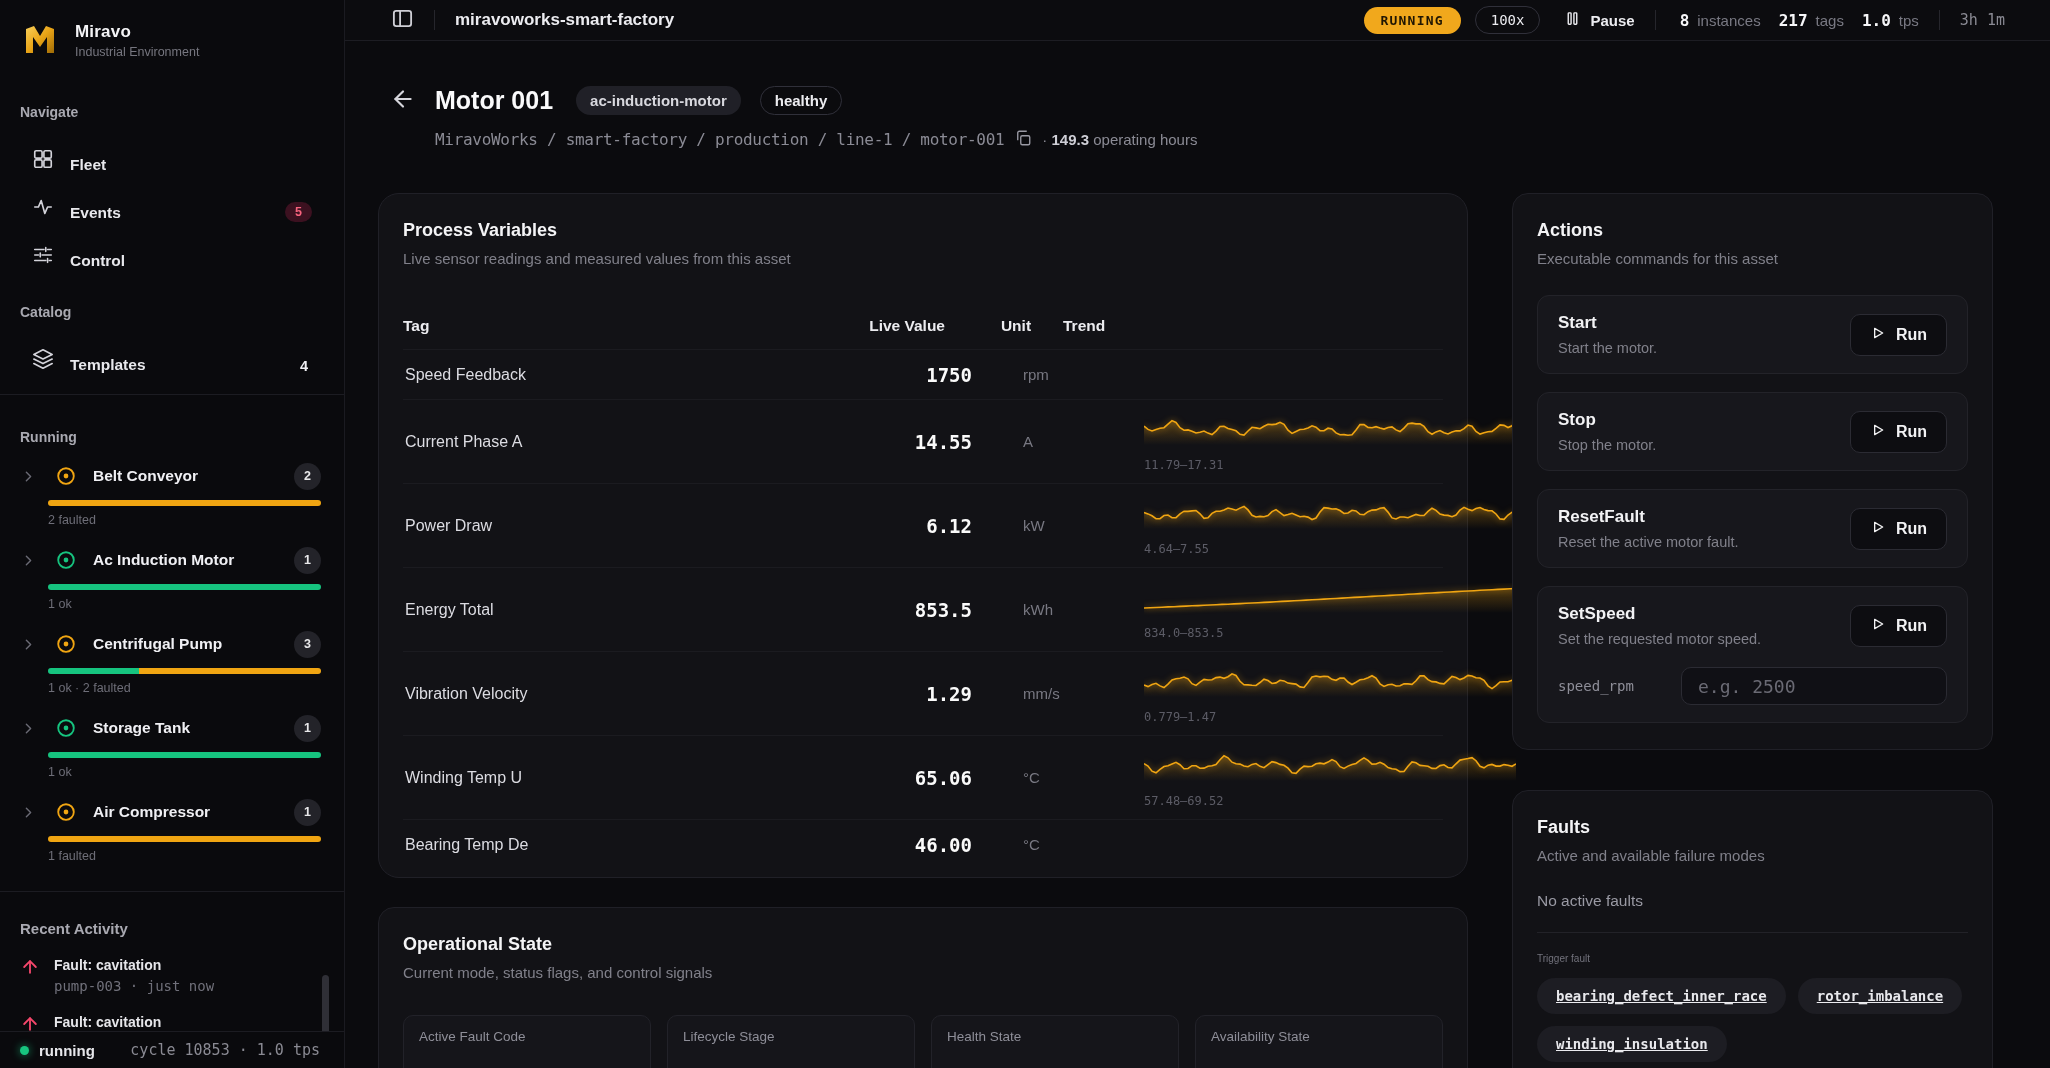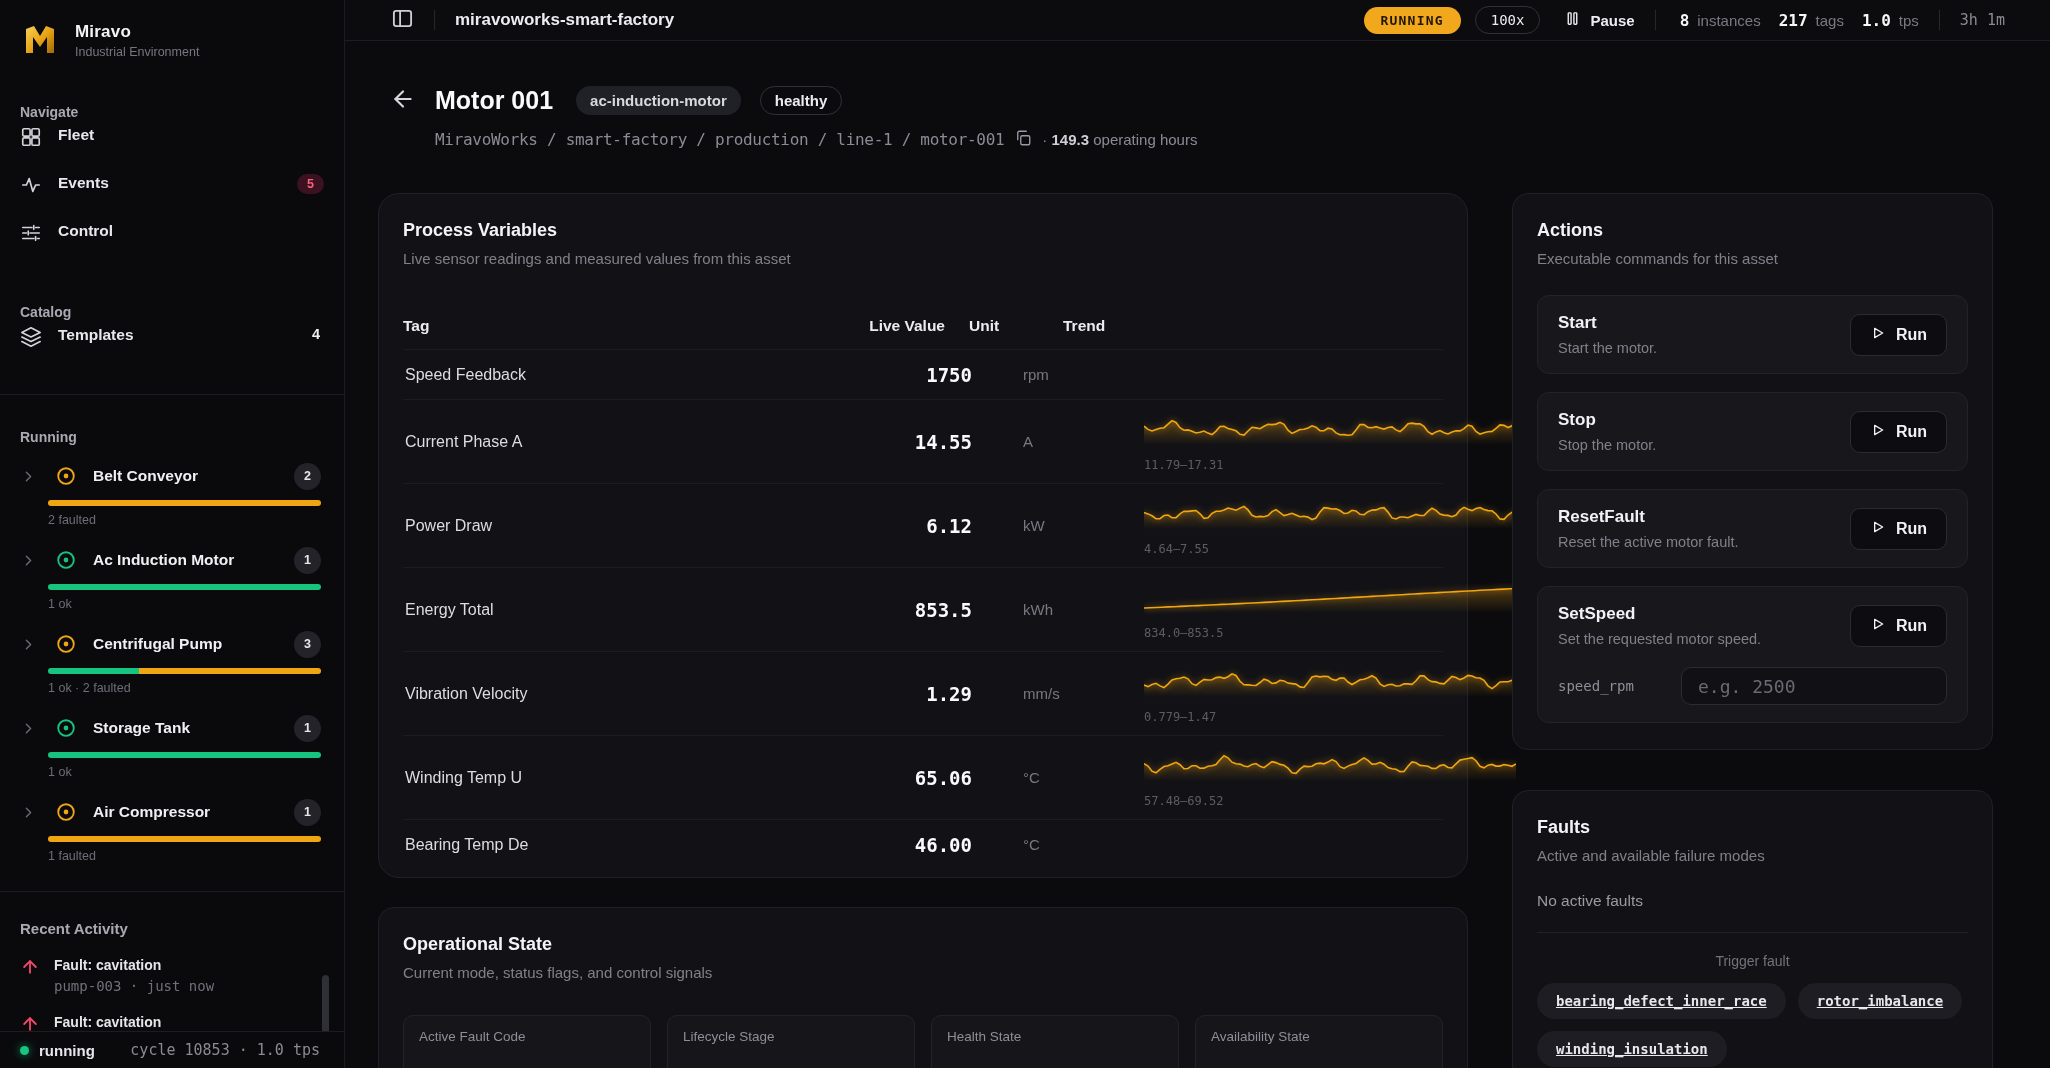--- a/index.html
+++ b/index.html
@@ -18,21 +18,21 @@
     border-right:1px solid #1b1b21; display:flex; flex-direction:column; position:relative;
   }
   .main { flex:1; display:flex; flex-direction:column; background:#0b0b0e; }
 
   
   .brand { display:flex; align-items:center; gap:15px; padding:20px 20px 10px 20px; }
   .brand-name { font-size:17px; font-weight:bold; color:#f4f4f6; letter-spacing:.2px; }
   .brand-sub { font-size:12.5px; color:#76767f; margin-top:3px; }
   .side-scroll { flex:1; overflow:hidden; position:relative; padding:0 0 6px 0; }
   .section-label { font-size:14px; font-weight:bold; color:#a9a9b1; padding:0 20px; margin-top:34px; margin-bottom:6px; }
-  .nav-item { display:flex; align-items:flex-start; gap:16px; height:48px; padding:0 20px; cursor:pointer; color:#e8e8ec; }
+  .nav-item { display:flex; align-items:flex-end; gap:16px; height:48px; padding:0 32px; cursor:pointer; color:#e8e8ec; }
   .nav-item svg { color:#d3d3da; }
   .nav-label { font-size:15.5px; font-weight:600; flex:1; }
   .nav-badge { background:#3c1120; color:#f8637e; font-size:12.5px; font-weight:bold;
     padding:3px 10px; border-radius:999px; }
   .nav-count { font-size:14.5px; font-weight:bold; color:#f0f0f4; padding-right:4px; }
   .side-divider { border-top:1px solid #1c1c22; margin:20px 0 0 0; }
 
   .run-item { padding:10px 23px 8px 20px; }
   .run-row { display:flex; align-items:center; gap:10px; height:30px; cursor:pointer; }
   .chev { color:#6a6a74; display:flex; }
@@ -118,21 +118,21 @@
     font-family:"Liberation Sans", sans-serif; }
   .param-row { display:flex; align-items:center; gap:22px; margin-top:20px; }
   .param-label { font-size:14px; color:#8e8e98; width:110px; }
   .param-input { flex:1; height:38px; background:#101015; border:1px solid #2b2b33; border-radius:10px;
     color:#e8e8ec; font-size:18px; padding:0 16px; font-family:"DejaVu Sans Mono", monospace; }
   .param-input::placeholder { color:#6a6a74; }
 
   
   .faults-empty { font-size:15.5px; color:#9a9aa4; margin-top:28px; }
   .faults-divider { border-top:1px solid #222228; margin:22px 0 0 0; }
-  .trigger-label { font-size:14px; color:#72727c; margin-top:20px;text-align:center; }
+  .trigger-label { font-size:10px; color:#72727c; margin-top:20px; }
   .trigger-pills { display:flex; flex-wrap:wrap; gap:12px; margin-top:14px;text-decoration:underline; }
   .trigger-pill { background:#1d1d23; color:#e8e8ec; font-size:14px; font-weight:bold;
     border:none; border-radius:999px; padding:10px 19px; cursor:pointer;
     font-family:"DejaVu Sans Mono", monospace; }
 
   
   .op-grid { display:grid; grid-template-columns:repeat(4,1fr); gap:16px; margin-top:34px; }
   .op-box { background:#15151a; border:1px solid #222229; border-radius:10px; padding:13px 15px; height:96px; }
   .op-label { font-size:13.5px; color:#8e8e98; }
 </style>
@@ -421,21 +421,21 @@
       <div class="grid">
         <div class="col-left">
 
           <section class="card" style="padding-bottom:8px;border-radius:21px;">
             <div class="card-title">Process Variables</div>
             <div class="card-sub">Live sensor readings and measured values from this asset</div>
             <div class="pv-table">
               <div class="pv-row pv-head-row">
                 <div>Tag</div>
                 <div style="text-align:right;">Live Value</div>
-                <div style="padding-left:24px;">Unit</div>
+                <div style="padding-left:24px;text-align:center;">Unit</div>
                 <div>Trend</div>
               </div>
               <div class="pv-body" id="pv-body">
                   <div class="pv-row">
                     <div class="pv-tag">Speed Feedback</div>
                     <div class="pv-val mono">1750</div>
                     <div class="pv-unit">rpm</div>
                     <div class="pv-trend"></div>
                   </div>
                   <div class="pv-row has-trend">

